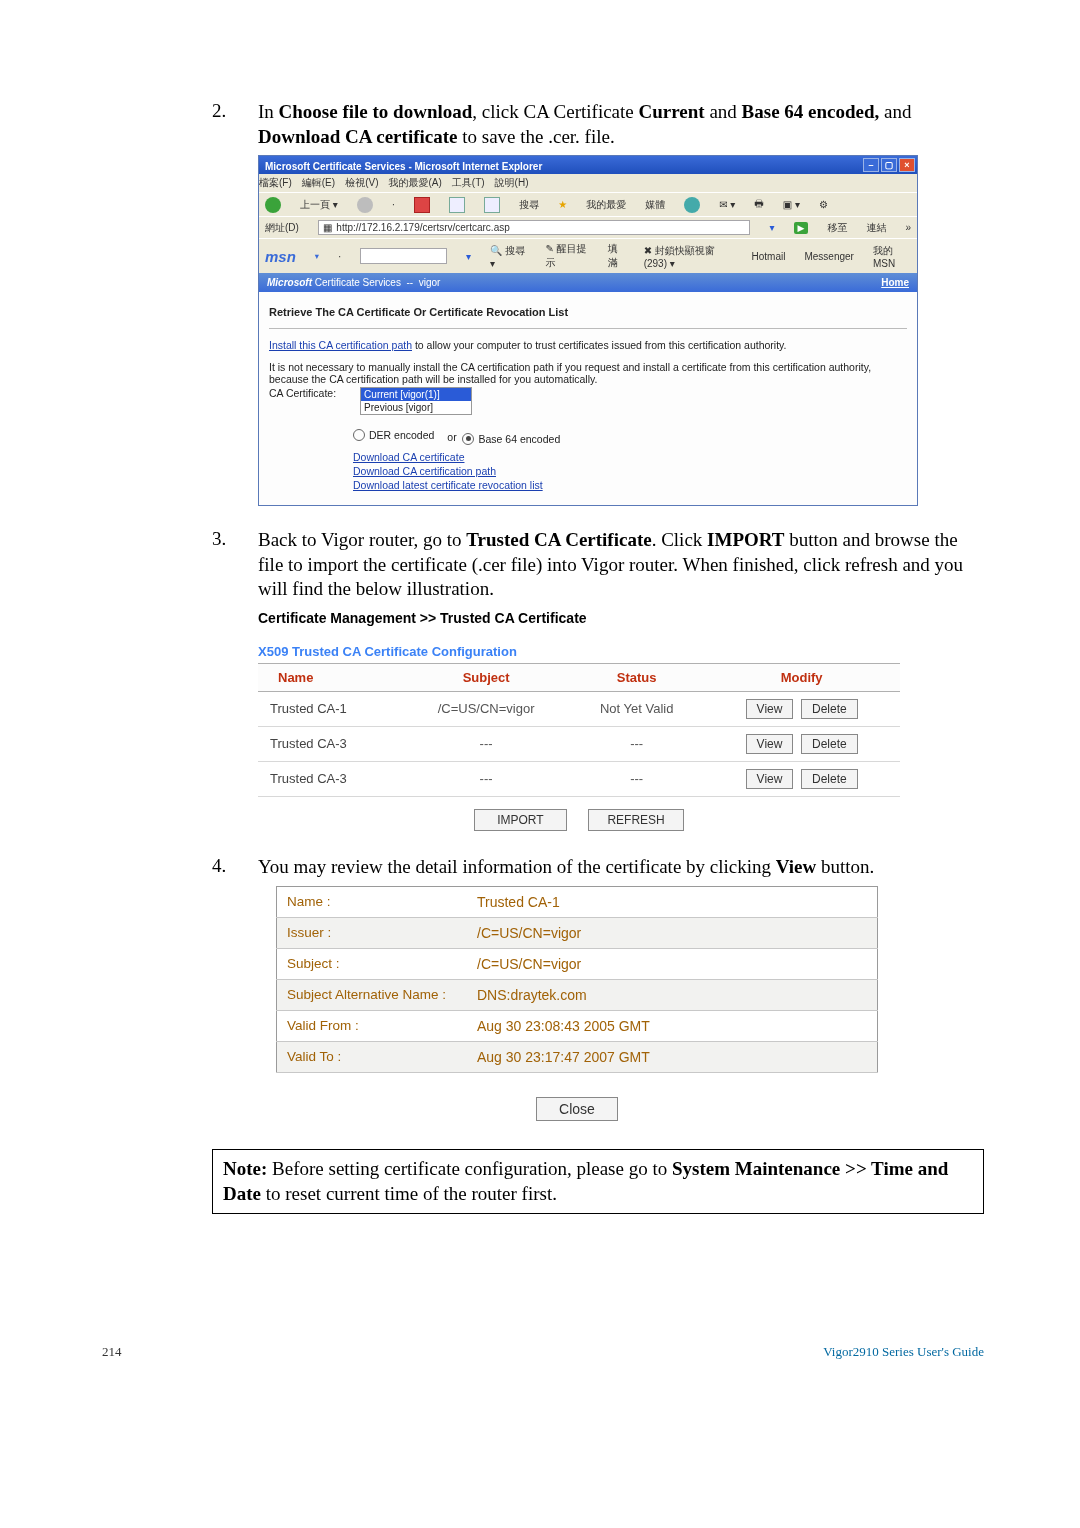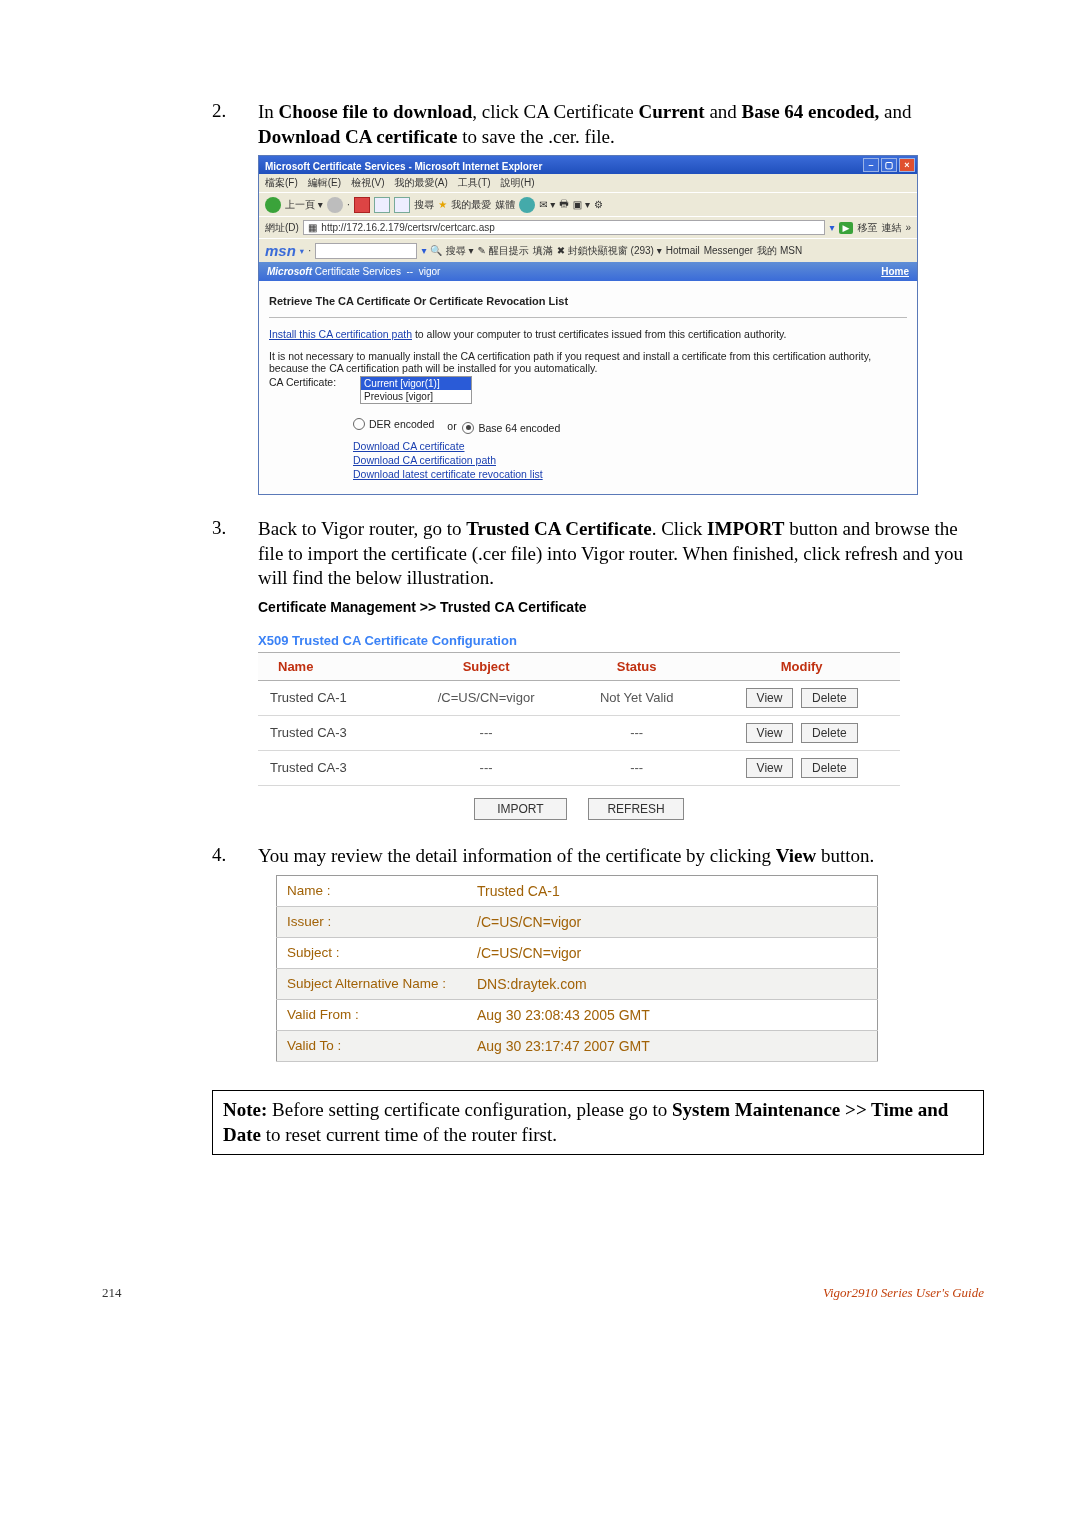--- a/index.html
+++ b/index.html
@@ -51,31 +51,31 @@
     font-weight: bold;
   }
   .ie-title .btns { display: flex; gap: 2px; }
   .ie-title .btns span {
     width: 14px; height: 12px; display: inline-flex; align-items: center; justify-content: center;
     background: #3a6bd8; border: 1px solid #9ab3e6; font-size: 9px; color: #fff;
   }
   .ie-title .btns .close { background: #e05030; }
   .ie-menu {
     background: #ece9d8;
-    padding: 2px 6px;
+    padding: 2px 0;
     display: flex;
     gap: 10px;
     font-size: 10px;
   }
   .ie-tool, .ie-addr, .ie-msn {
     background: #ece9d8;
     padding: 3px 6px;
     display: flex;
     align-items: center;
-    gap: 4px;
+    gap: 19px;
     border-top: 1px solid #fff;
     font-size: 10px;
   }
   .ie-tool .circ {
     width: 16px; height: 16px; border-radius: 50%; background: #3aa33a; display: inline-block;
   }
   .ie-tool .circ.gray { background: #bdbdbd; }
   .ie-tool .sq { width: 14px; height: 14px; border: 1px solid #7a9; background: #eef; display: inline-block; }
   .ie-addr .addrbox {
     flex: 1; background: #fff; border: 1px solid #a7a6aa; padding: 1px 4px; display: flex; align-items: center; gap: 4px;
@@ -212,21 +212,21 @@
   }
 
   .footer {
     margin-top: 130px;
     display: flex;
     justify-content: space-between;
     font-size: 13px;
     color: #333;
   }
   .footer .pg { }
-  .footer .guide { font-style: italic; color: #c2410c; }
+  .footer .guide { color: #0369a1; }
 </style>
 </head>
 <body>
 
 <div class="page">
 
   <div class="num-step">
     <div class="num">2.</div>
     <div class="txt">
       <span>In </span><span class="b">Choose file to download</span><span>, click CA Certificate </span><span class="b">Current</span><span> and </span><span class="b">Base 64 encoded,</span><span> and </span><span class="b">Download CA certificate</span><span> to save the .cer. file.</span>
@@ -417,20 +417,23 @@
       <tr>
             <td>Valid From :</td>
             <td>Aug 30 23:08:43 2005 GMT</td>
           </tr>
       <tr>
             <td>Valid To :</td>
             <td>Aug 30 23:17:47 2007 GMT</td>
           </tr>
     </tbody>
       </table>
+    <div class="detail-close">
+      <span class="btn" style="padding:3px 22px; font-size:14px;">Close</span>
+    </div>
   </div>
 
   <div class="note-box">
     <span class="b">Note:</span><span> Before setting certificate configuration, please go to </span><span class="b">System Maintenance &gt;&gt; Time and Date</span><span> to reset current time of the router first.</span>
   </div>
 
   <div class="footer">
     <span class="pg" style="margin-left:-110px;">214</span>
     <span class="guide">Vigor2910  Series  User's Guide</span>
   </div>

